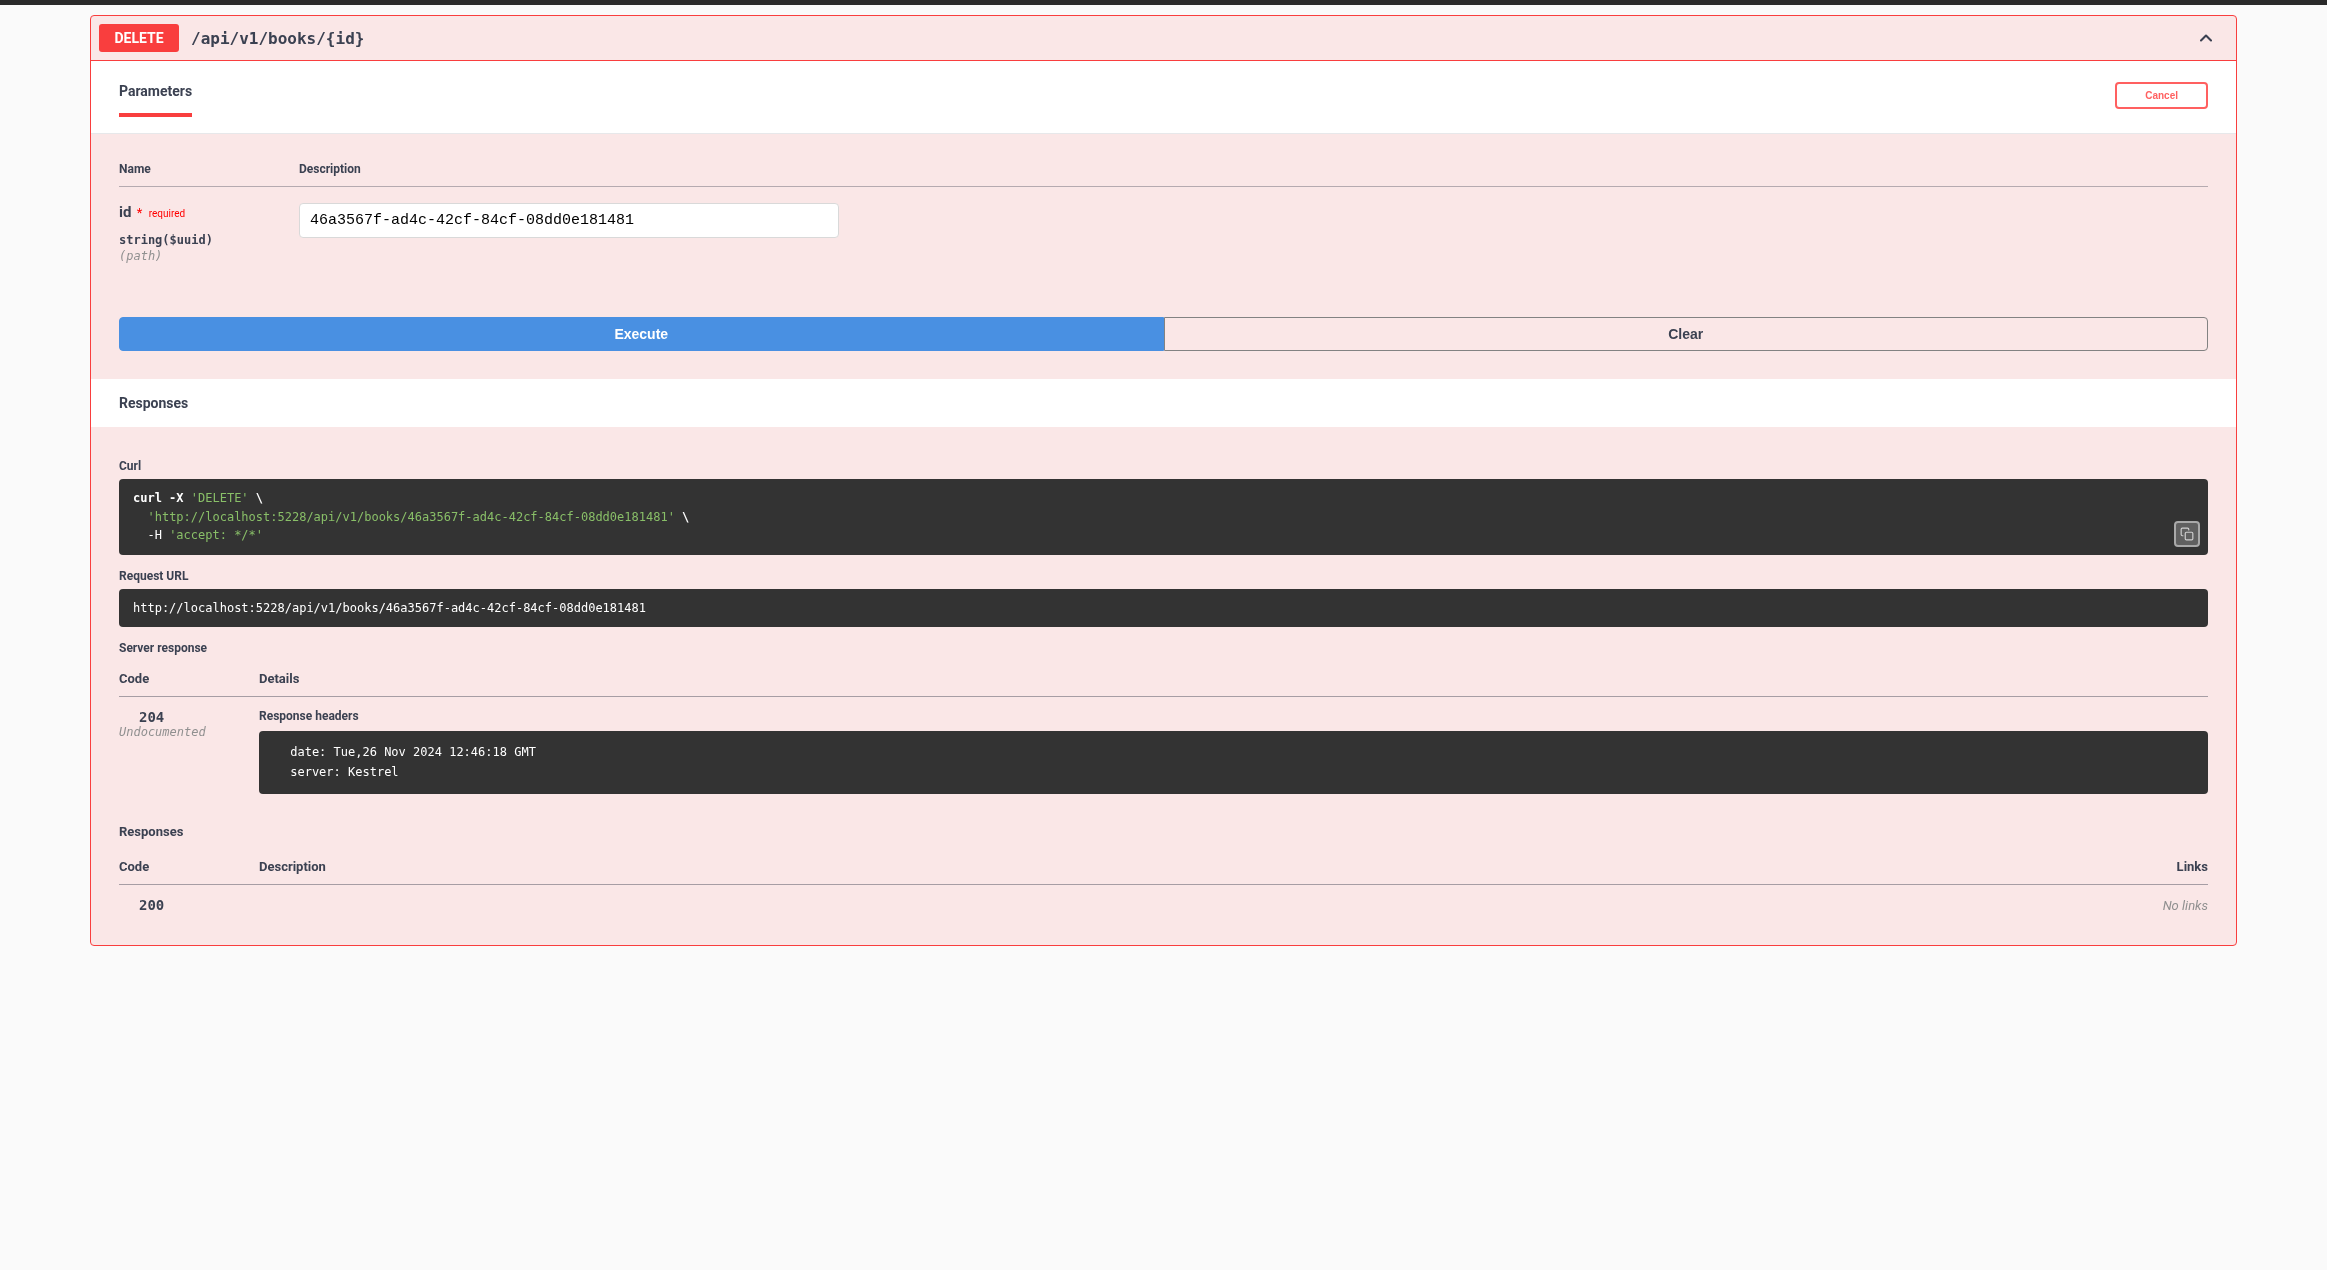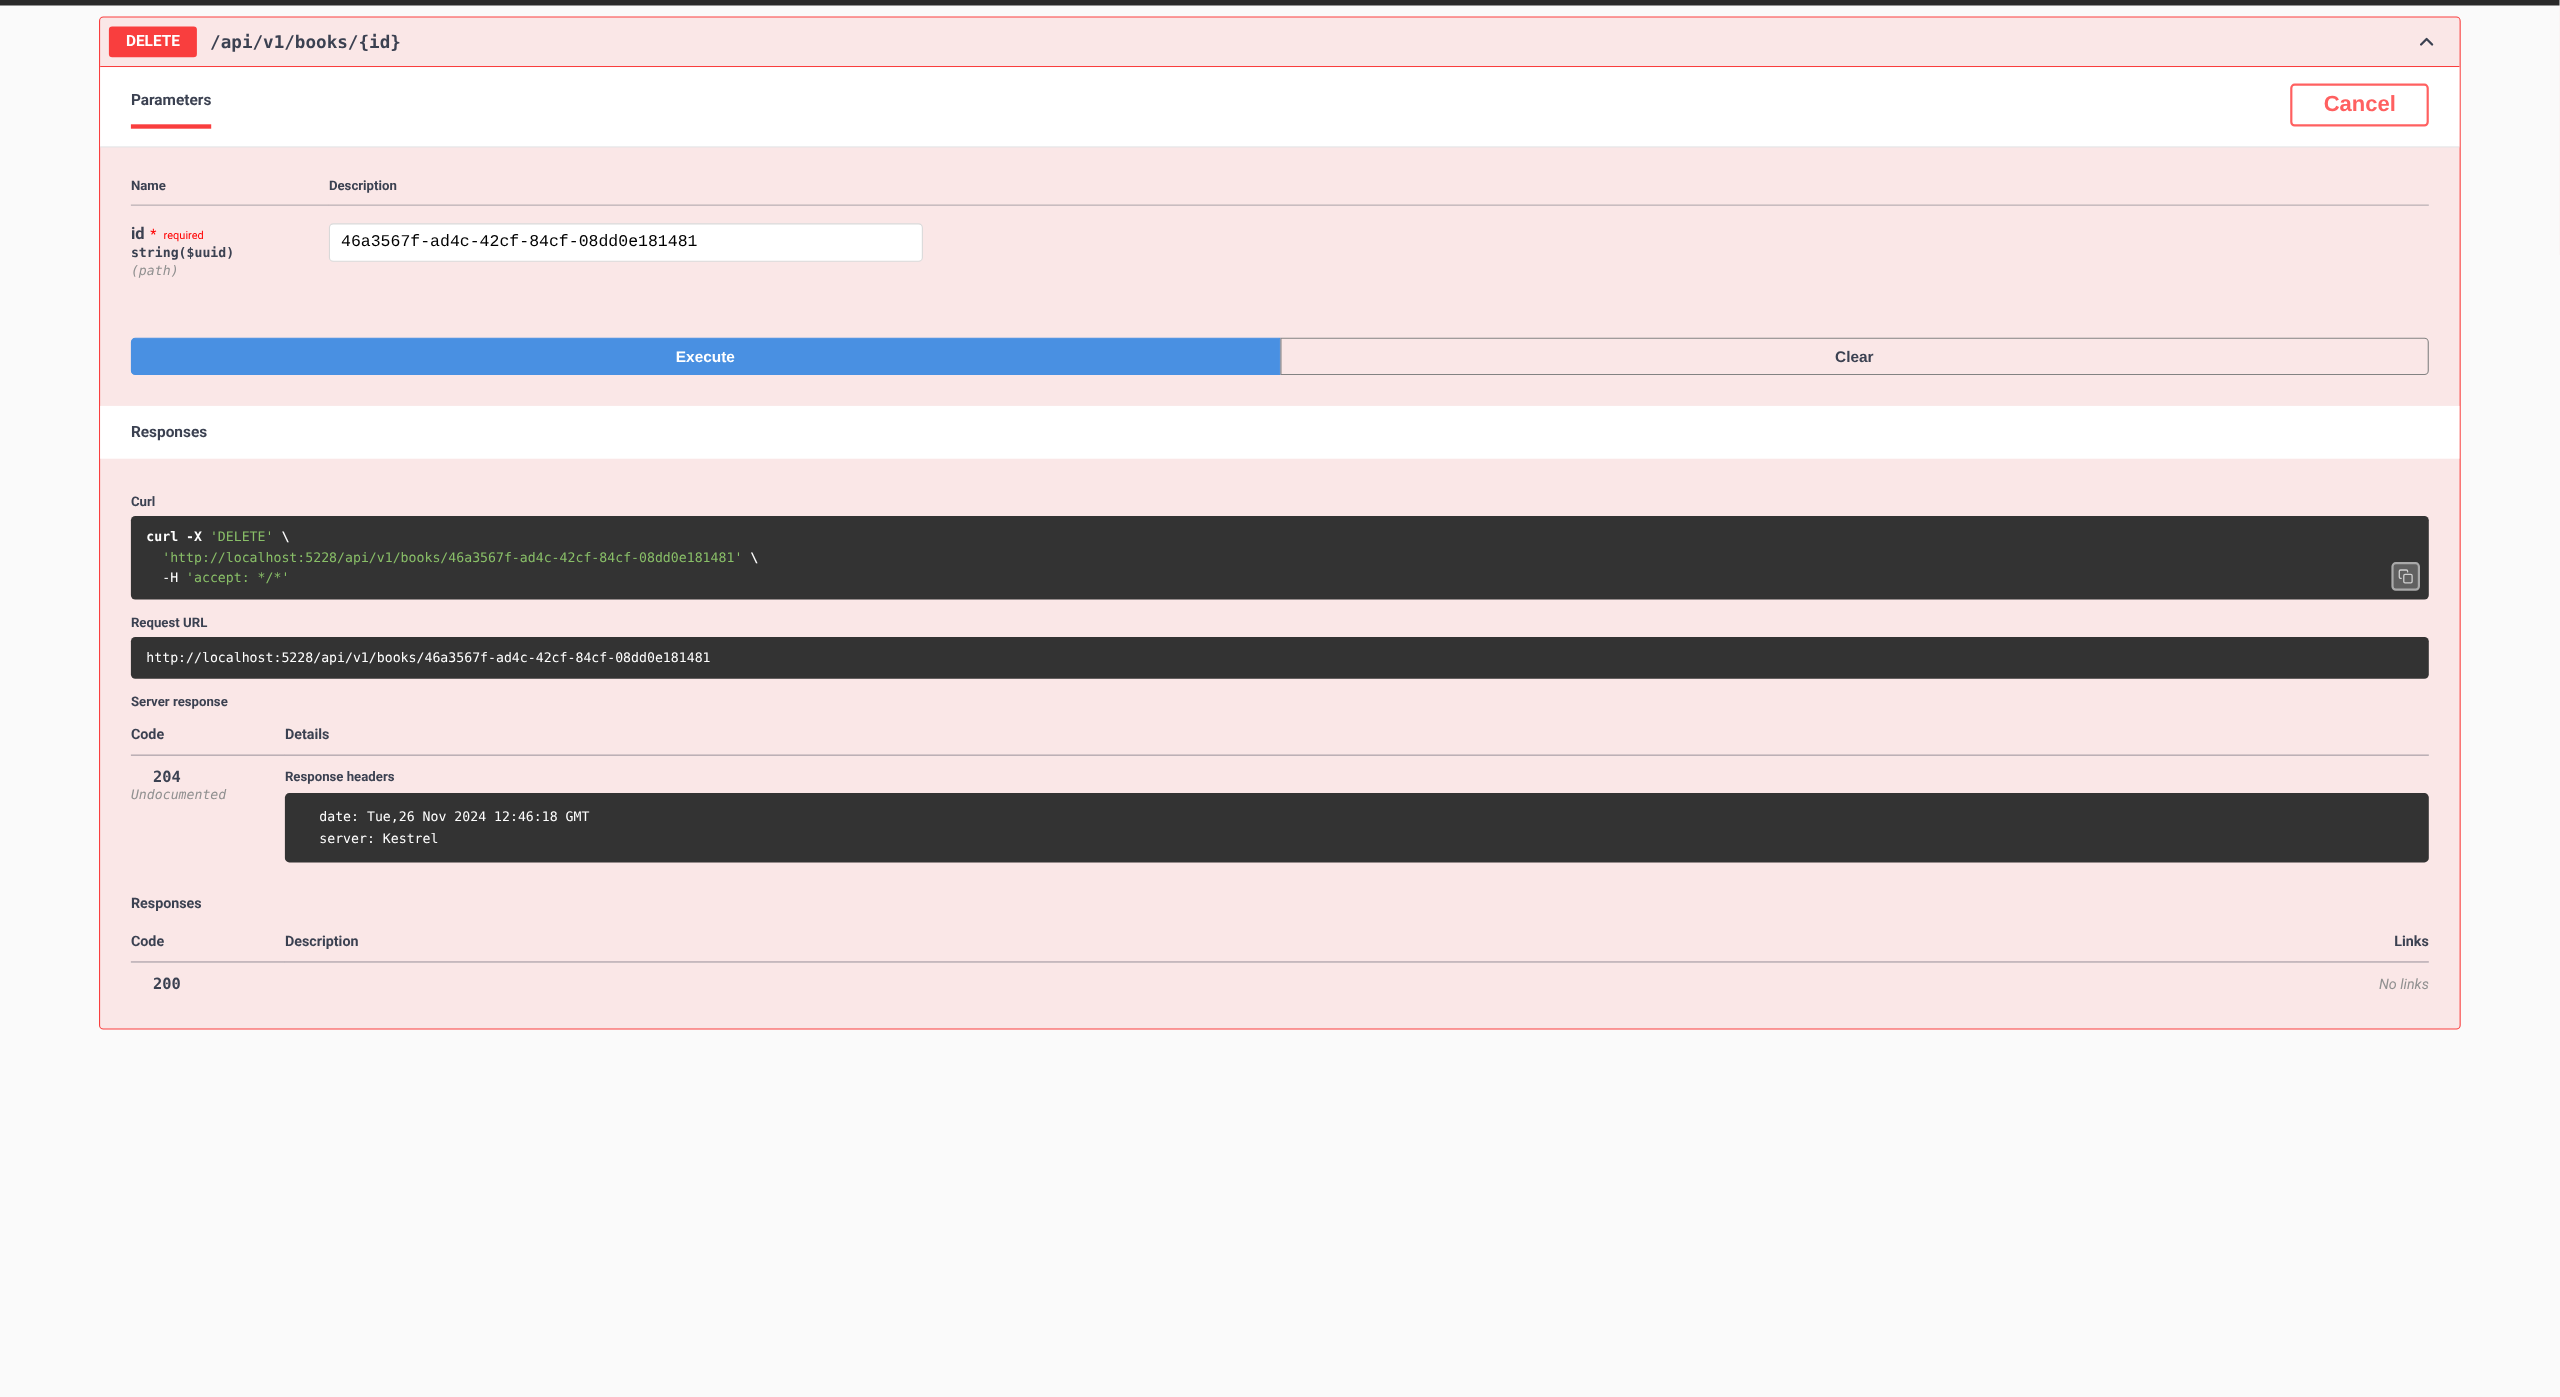--- a/index.html
+++ b/index.html
@@ -74,21 +74,21 @@
     padding: 10px 0 14px 0;
     border-bottom: 4px solid #f93e3e;
     width: fit-content;
   }
   .cancel-btn {
     border: 2px solid #ff6060;
     color: #ff6060;
     background: transparent;
     border-radius: 4px;
     padding: 6px 28px;
-    font-size: 20px;
+    font-size: 10px;
     font-weight: 700;
     cursor: pointer;
   }
 
   .params-body { padding: 18px 28px 28px 28px; }
 
   .params-table { width: 100%; border-collapse: collapse; }
   .params-table th {
     text-align: left;
     font-size: 12px;
@@ -108,21 +108,21 @@
     color: #3b4151;
     display: inline-block;
   }
   .star { color: #ff0000; font-size: 13px; margin-left: 2px; }
   .required-label { color: #ff0000; font-size: 10px; font-weight: 400; margin-left: 3px; }
   .param-type {
     font-family: ui-monospace, SFMono-Regular, Menlo, Consolas, monospace;
     font-size: 12px;
     font-weight: 600;
     color: #3b4151;
-    margin-top: 2px;
+    margin-top: 12px;
   }
   .param-in {
     font-family: ui-monospace, SFMono-Regular, Menlo, Consolas, monospace;
     font-size: 12px;
     font-style: italic;
     color: #909090;
     margin-top: 2px;
   }
   .param-input {
     width: 540px;

